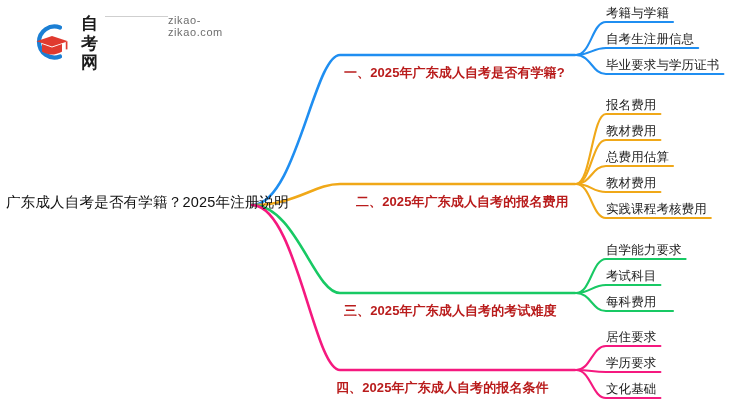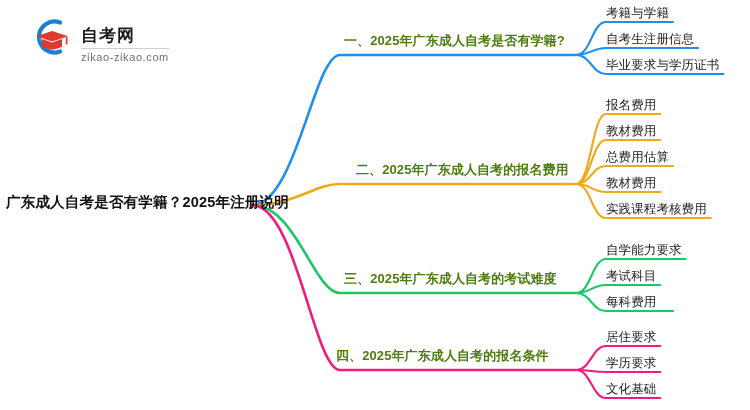--- a/index.html
+++ b/index.html
@@ -36,24 +36,23 @@
     gap: 7px;
   }
   .logo-mark {
     width: 44px;
     height: 44px;
     position: relative;
     flex: none;
   }
   .logo-text {
     display: flex;
-    flex-direction: column;
+    flex-direction: row;
     align-items: flex-start;
     padding-top: 2px;
-    margin-top: 12px;
   }
   .logo-name {
     font-size: 17px;
     font-weight: bold;
     letter-spacing: 1px;
     color: #1b1b1b;
     line-height: 1.15;
   }
   .logo-rule {
     width: 100%;
@@ -69,36 +68,37 @@
   }
 
   
   .root-topic {
     position: absolute;
     left: 6px;
     top: 194px;
     width: 240px;
     text-align: right;
     font-size: 14.5px;
-    font-weight: bold;
+    font-weight: normal;
     letter-spacing: .2px;
     color: #111;
     line-height: 1.2;
     white-space: nowrap;
   }
 
   
   .branch-label {
     position: absolute;
     font-size: 13px;
     font-weight: bold;
-    color: #4d7c0f;
+    color: #b91c1c;
     white-space: nowrap;
     letter-spacing: .1px;
     line-height: 1.2;
+    margin-top: 32px;
   }
   .b1 { left: 344px; top: 33px; }
   .b2 { left: 356px; top: 162px; text-align: center; }
   .b3 { left: 344px; top: 271px; text-align: right; }
   .b4 { left: 336px; top: 348px; }
 
   
   .leaf-label {
     position: absolute;
     left: 606px;

